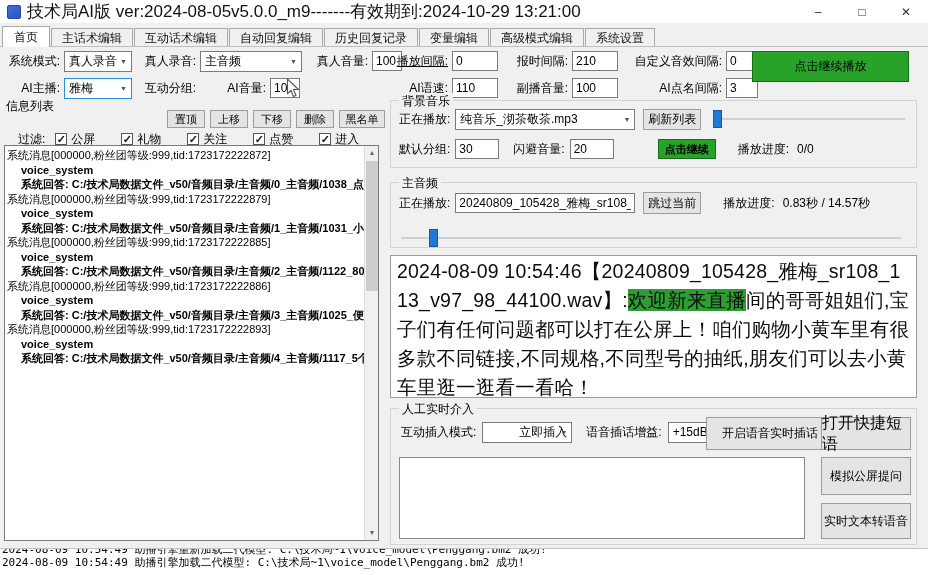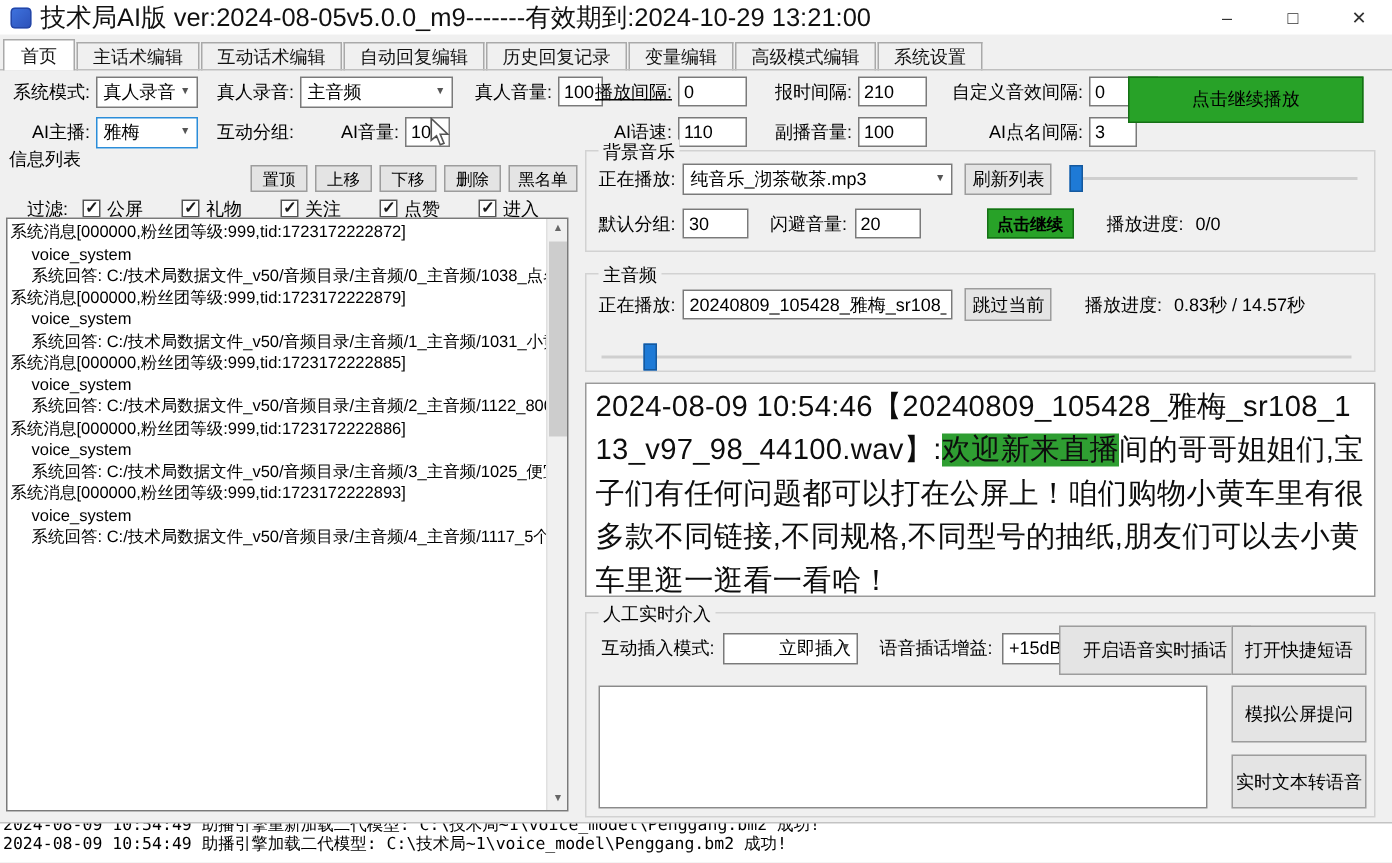--- a/index.html
+++ b/index.html
@@ -41,21 +41,21 @@
   .slider-thumb { position:absolute; width:9px; height:18px; top:-8px; background:#1e7ad6; border:1px solid #15599e; }
   .checkbox { width:12px; height:12px; background:#fff; border:1px solid #555; font-size:11px; line-height:10px;
     text-align:center; color:#1a1a1a; margin-right:4px; display:inline-block; font-weight:bold; }
   .filteritem { display:flex; align-items:center; }
   
   .row { position:absolute; display:flex; align-items:center; height:22px; }
   .lab-r { text-align:right; margin-right:4px; }
   .msg-list { position:absolute; left:4px; top:145px; width:375px; height:396px; background:#fff;
     border:1px solid #7a7a7a; overflow:hidden; font-size:11px; line-height:14.5px; padding:2px 0 0 2px; }
   .msg-line { white-space:nowrap; overflow:hidden; color:#000; }
-  .msg-line.sub { padding-left:14px; }
+  .msg-line.sub { padding-left:14px;font-weight:bold; }
   .scrollbar { position:absolute; right:0; top:0; width:14px; height:100%; background:#f0f0f0; border-left:1px solid #e0e0e0; }
   .scroll-arrow { width:14px; height:14px; display:flex; align-items:center; justify-content:center; font-size:7px; color:#666; }
   .scroll-thumb { position:absolute; left:1px; top:15px; width:12px; height:130px; background:#cdcdcd; }
   .scroll-down { position:absolute; bottom:0; }
   
   .transcript { position:absolute; left:390px; top:255px; width:527px; height:143px; background:#fff;
     border:1px solid #9a9a9a; padding:1px 6px; font-size:19.5px; line-height:29px; color:#0d0d0d;
     word-break:break-all; overflow:hidden; letter-spacing:0.2px; }
   .hl { background:#2f9e32; }
   
@@ -244,21 +244,21 @@
       <span class="combo-text">立即插入</span>
       <span class="combo-arrow">▼</span>
     </div>
     <span class="lbl" style="margin-left:14px; margin-right:6px;">语音插话增益:</span>
     <div class="combo" style="width:62px;">
       <span class="combo-text">+15dB</span>
       <span class="combo-arrow">▼</span>
     </div>
   </div>
   <div class="btn" style="position:absolute; left:315px; top:8px; width:128px; height:33px; font-size:12px;">开启语音实时插话</div>
-  <div class="btn" style="position:absolute; left:430px; top:8px; width:90px; height:33px; font-size:12px;">打开快捷短语</div>
+  <div class="btn" style="position:absolute; left:430px; top:8px; width:90px; height:33px; font-size:16px;">打开快捷短语</div>
   <textarea class="manual-textarea" style="left: 8px; top: 48px; width: 406px; height: 82px;" value=""></textarea>
   <div class="btn" style="position:absolute; left:430px; top:48px; width:90px; height:38px; font-size:12px;">模拟公屏提问</div>
   <div class="btn" style="position:absolute; left:430px; top:94px; width:90px; height:36px; font-size:12px;">实时文本转语音</div>
 </div>
 
 <div class="statusbar">
   <div class="statusbar-inner">
     <div>2024-08-09 10:54:49 助播引擎重新加载二代模型: C:\技术局~1\voice_model\Penggang.bm2 成功!</div>
     <div>2024-08-09 10:54:49 助播引擎加载二代模型: C:\技术局~1\voice_model\Penggang.bm2 成功!</div>
   </div>

